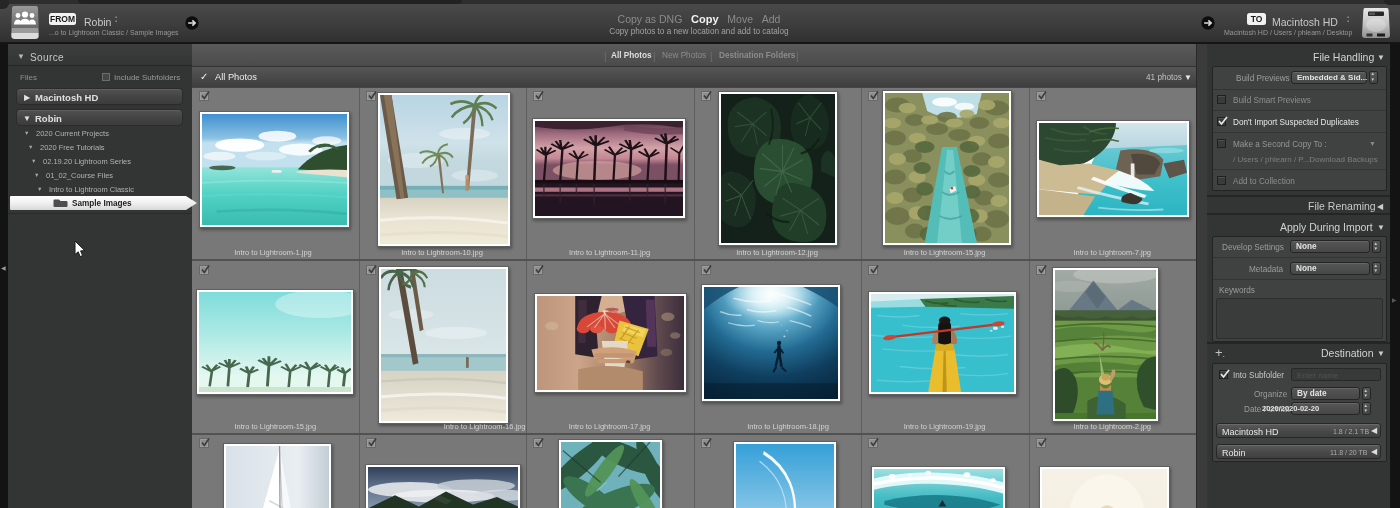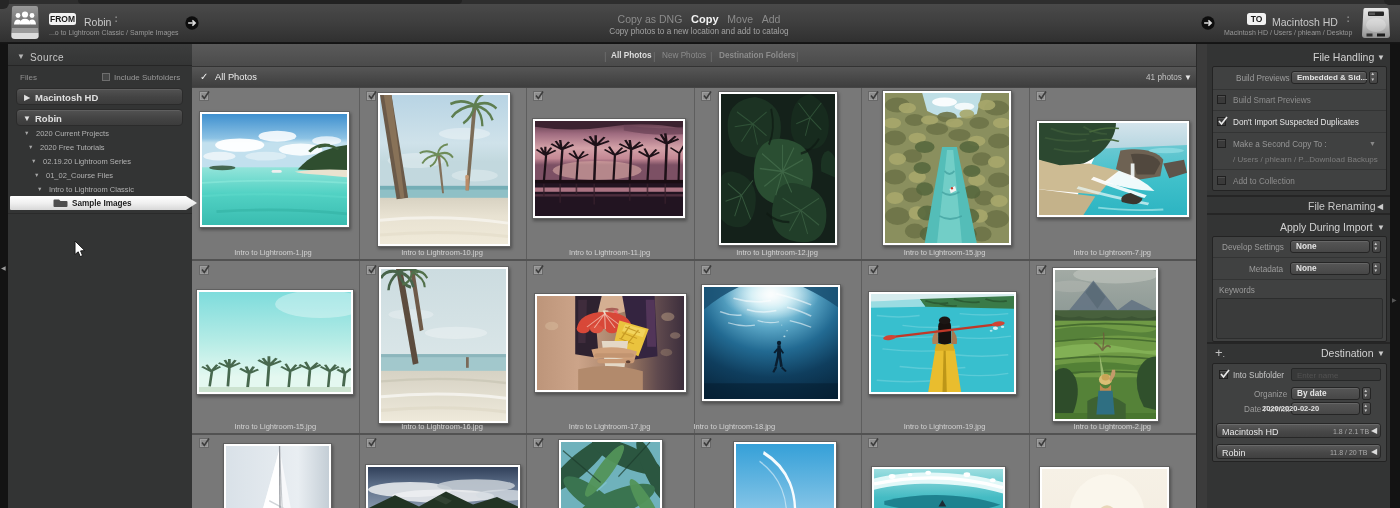--- a/index.html
+++ b/index.html
@@ -719,25 +719,25 @@
 <svg class="a" style="left:868.5px;top:437px" width="11" height="11" viewBox="0 0 11 11">
     <path d="M2 5.5 L4.3 8.5 L9 1.5" stroke="#3c3c3c" stroke-width="1.6" fill="none"></path>
   </svg>
 <div class="a" style="left:1035.5px;top:438px;width:10px;height:10px;background:#8e8e8e;border:1px solid #686868;box-shadow:inset 0 0 0 1px #9e9e9e"></div>
 <svg class="a" style="left:1036.5px;top:437px" width="11" height="11" viewBox="0 0 11 11">
     <path d="M2 5.5 L4.3 8.5 L9 1.5" stroke="#3c3c3c" stroke-width="1.6" fill="none"></path>
   </svg>
 <div class="a txt" style="left:192.0px;top:248px;width:162px;text-align:center;color:#d2d2d2;font-size:7.5px">Intro to Lightroom-1.jpg</div>
 <div class="a txt" style="left:192.0px;top:421.5px;width:166.5px;text-align:center;color:#d2d2d2;font-size:7.5px">Intro to Lightroom-15.jpg</div>
 <div class="a txt" style="left:358.5px;top:248px;width:167.0px;text-align:center;color:#d2d2d2;font-size:7.5px">Intro to Lightroom-10.jpg</div>
-<div class="a txt" style="left:358.5px;top:421.5px;width:167.0px;text-align:center;color:#d2d2d2;font-size:7.5px">Intro to Lightroom-16.jpg</div>
+<div class="a txt" style="left:358.5px;top:421.5px;width:167.0px;text-align:right;color:#d2d2d2;font-size:7.5px">Intro to Lightroom-16.jpg</div>
 <div class="a txt" style="left:525.5px;top:248px;width:168.0px;text-align:center;color:#d2d2d2;font-size:7.5px">Intro to Lightroom-11.jpg</div>
 <div class="a txt" style="left:525.5px;top:421.5px;width:168.0px;text-align:center;color:#d2d2d2;font-size:7.5px">Intro to Lightroom-17.jpg</div>
 <div class="a txt" style="left:693.5px;top:248px;width:167.0px;text-align:center;color:#d2d2d2;font-size:7.5px">Intro to Lightroom-12.jpg</div>
-<div class="a txt" style="left:693.5px;top:421.5px;width:189px;color:#d2d2d2;font-size:7.5px">Intro to Lightroom-18.jpg</div>
+<div class="a txt" style="left:693.5px;top:421.5px;width:189px;text-align:center;color:#d2d2d2;font-size:7.5px">Intro to Lightroom-18.jpg</div>
 <div class="a txt" style="left:860.5px;top:248px;width:168.0px;text-align:center;color:#d2d2d2;font-size:7.5px">Intro to Lightroom-15.jpg</div>
 <div class="a txt" style="left:860.5px;top:421.5px;width:168.0px;text-align:center;color:#d2d2d2;font-size:7.5px">Intro to Lightroom-19.jpg</div>
 <div class="a txt" style="left:1028.5px;top:248px;width:167.5px;text-align:center;color:#d2d2d2;font-size:7.5px">Intro to Lightroom-7.jpg</div>
 <div class="a txt" style="left:1028.5px;top:421.5px;width:167.5px;text-align:center;color:#d2d2d2;font-size:7.5px">Intro to Lightroom-2.jpg</div>
 
 <div class="a txt" style="left:1313px;top:51px;color:#d2d2d2;font-size:10.5px">File Handling</div>
 <div class="a txt" style="left:1377px;top:53px;color:#ccc;font-size:8px">▼</div>
 <div class="a" style="left:1212px;top:66px;width:175px;height:125px;background:#404141;border:1px solid #232323;border-radius:2px"></div>
 <div class="a txt" style="left:1236px;top:73.5px;color:#9c9c9c;font-size:8.2px">Build Previews</div>
 <div class="a" style="left:1291px;top:70.5px;width:76px;height:13px;background:linear-gradient(#565656,#474747);border:1px solid #252525;border-radius:3px;box-shadow:inset 0 1px 0 #666"></div>

